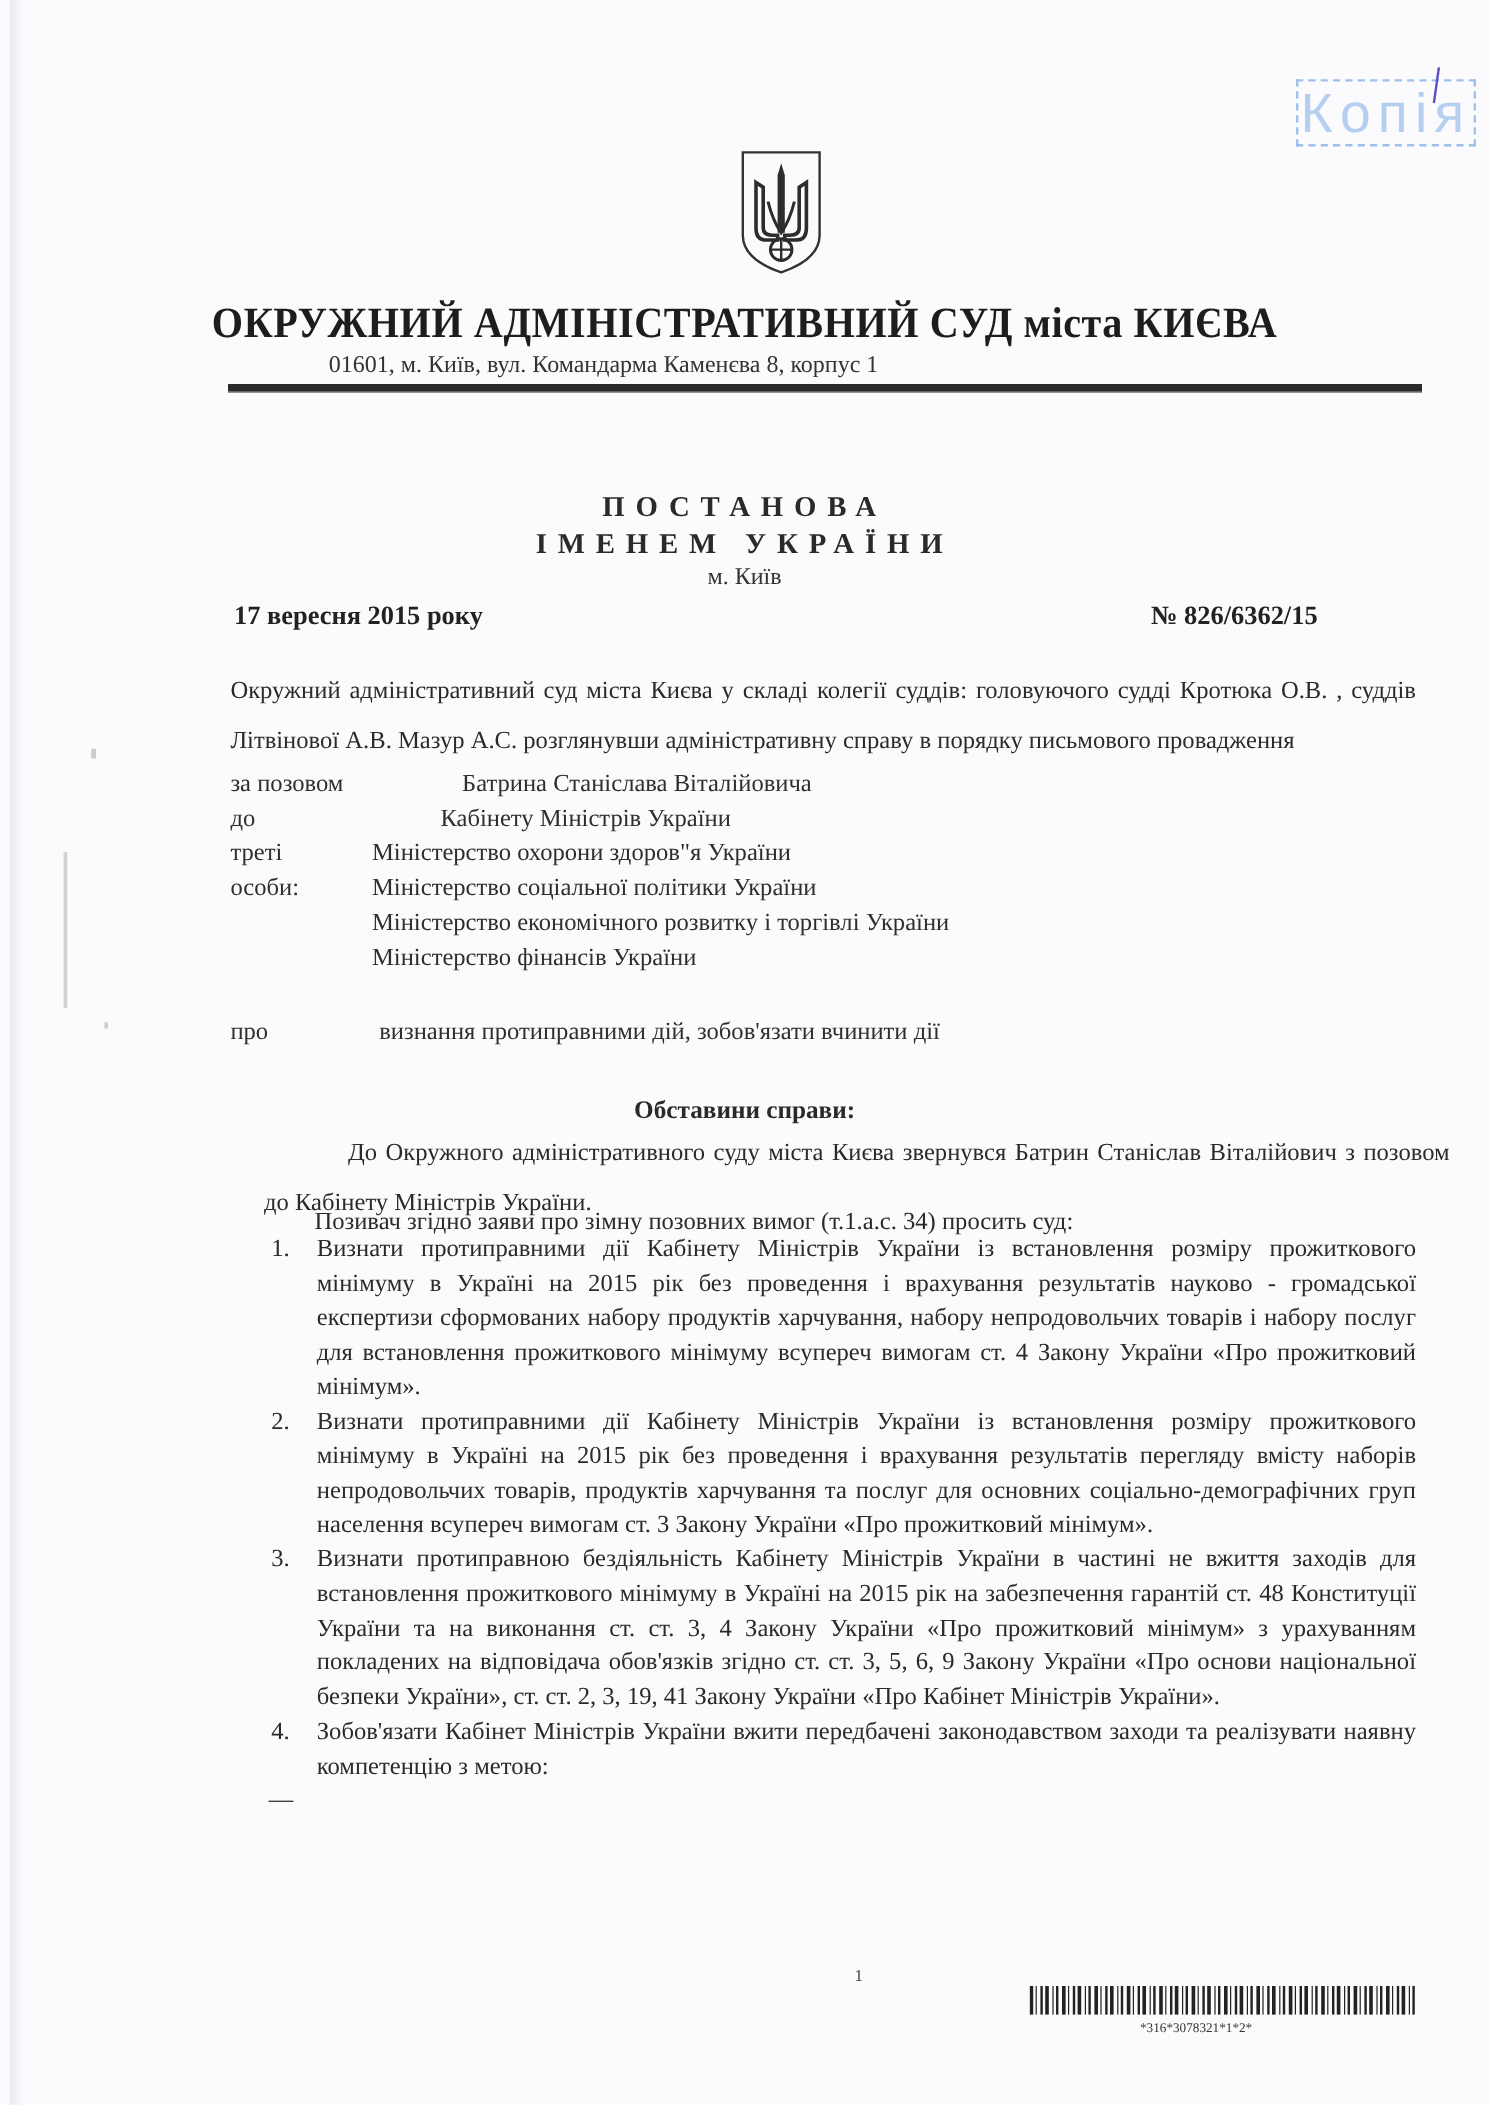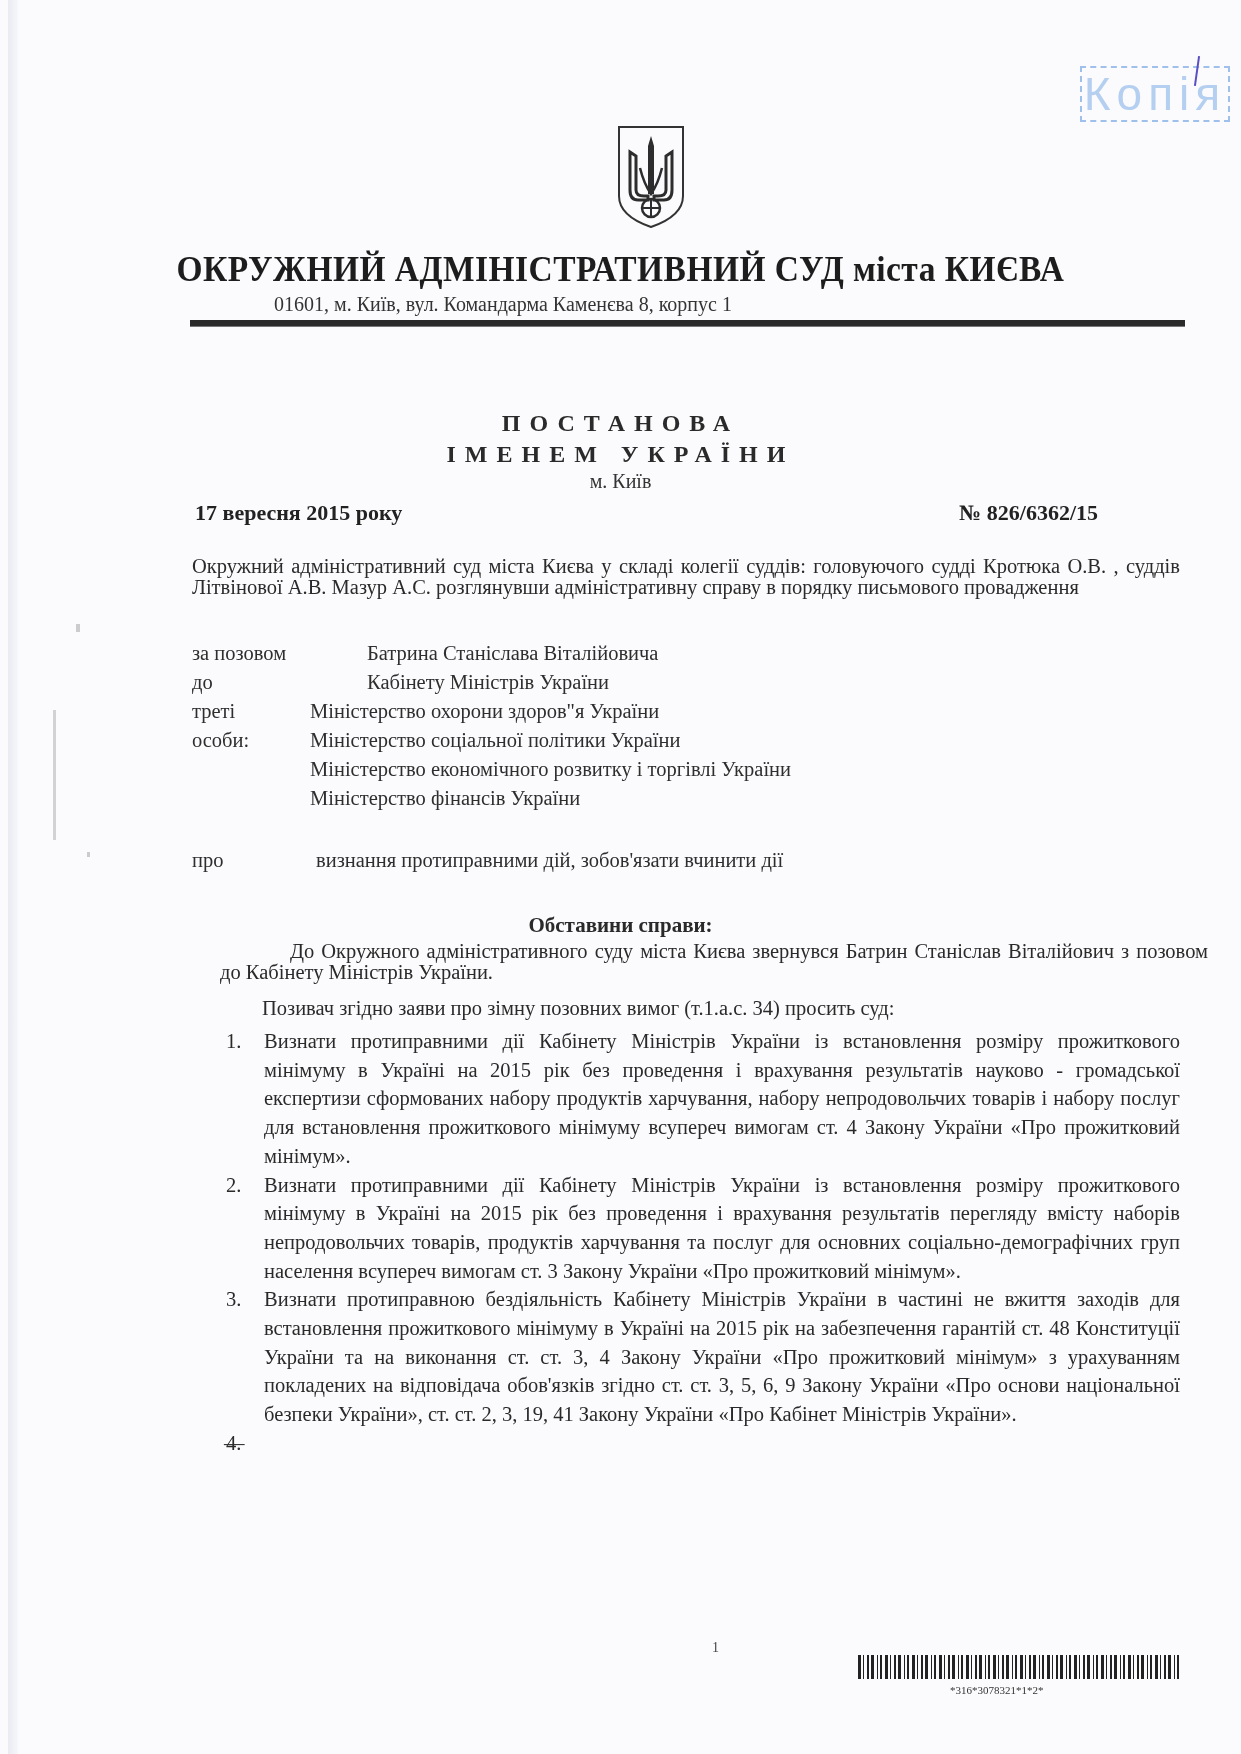--- a/index.html
+++ b/index.html
@@ -47,21 +47,21 @@
     position: absolute; left: 0; width: 1241px; top: 470px; text-align: center;
     font-size: 20px; color: #333;
   }
   .doc-date {
     position: absolute; left: 195px; top: 500px; font-size: 22px; font-weight: bold; color: #222;
   }
   .doc-number {
     position: absolute; right: 143px; top: 500px; font-size: 22px; font-weight: bold; color: #222;
   }
   .body-text {
-    position: absolute; left: 192px; width: 988px; font-size: 20.5px; line-height: 21px; color: #2a2a2a;
+    position: absolute; left: 192px; width: 988px; font-size: 20.5px; line-height: 41px; color: #2a2a2a;
   }
   .justify { text-align: justify; text-align-last: left; }
   .intro { top: 556px; }
   .party-row { position: absolute; font-size: 20.5px; color: #2e2e2e; }
   .party-label { position: absolute; left: 192px; text-align: center; }
   .party-value { position: absolute; white-space: nowrap; }
   .section-title {
     position: absolute; left: 0; width: 1241px; top: 913px; text-align: center;
     font-size: 21px; font-weight: bold; color: #2a2a2a;
   }
@@ -115,21 +115,21 @@
 <div class="doc-type">ПОСТАНОВА</div>
 <div class="doc-subtitle">ІМЕНЕМ УКРАЇНИ</div>
 <div class="doc-city">м. Київ</div>
 <div class="doc-date">17 вересня 2015 року</div>
 <div class="doc-number">№ 826/6362/15</div>
 
 <div class="body-text justify intro">Окружний адміністративний суд міста Києва у складі колегії суддів: головуючого судді Кротюка О.В. , суддів  Літвінової А.В.  Мазур А.С.  розглянувши адміністративну справу в порядку письмового провадження</div>
 
 <div class="party-row" style="top:642px;left:0;width:1241px;">
   <span class="party-label">за позовом</span>
-  <span class="party-value" style="left:367px;">Батрина Станіслава Віталійовича</span>
+  <span class="party-value" style="left:385px;">Батрина Станіслава Віталійовича</span>
 </div>
 <div class="party-row" style="top:671px;left:0;width:1241px;">
   <span class="party-label">до</span>
   <span class="party-value" style="left:367px;">Кабінету Міністрів України</span>
 </div>
 <div class="party-row" style="top:700px;left:0;width:1241px;">
   <span class="party-label">треті</span>
   <span class="party-value" style="left:310px;">Міністерство охорони здоров"я України</span>
 </div>
 <div class="party-row" style="top:729px;left:0;width:1241px;">
@@ -159,20 +159,21 @@
   <div class="claim">
     <span class="claim-num">2.</span>
     <span>Визнати протиправними дії Кабінету Міністрів України із встановлення розміру прожиткового мінімуму в Україні на 2015 рік без проведення і врахування результатів перегляду вмісту наборів непродовольчих товарів, продуктів харчування та послуг для основних соціально-демографічних груп населення всупереч вимогам ст. 3 Закону України «Про прожитковий мінімум».</span>
   </div>
   <div class="claim">
     <span class="claim-num">3.</span>
     <span>Визнати протиправною бездіяльність Кабінету Міністрів України в частині не вжиття заходів для встановлення прожиткового мінімуму в Україні на 2015 рік на забезпечення гарантій ст. 48 Конституції України та на виконання ст. ст. 3, 4 Закону України «Про прожитковий мінімум» з урахуванням покладених на відповідача обов'язків згідно ст. ст. 3, 5, 6, 9 Закону України «Про основи національної безпеки України», ст. ст. 2, 3, 19, 41 Закону України «Про Кабінет Міністрів України».</span>
   </div>
   <div class="claim">
     <span class="claim-num">4.</span>
+    <span>Зобов'язати Кабінет Міністрів України вжити передбачені законодавством заходи та реалізувати наявну компетенцію з метою:</span>
   </div>
   <div class="claim">
     <span class="claim-dash">—</span>
   </div>
 </div>
 
 <div class="page-number">1</div>
 <svg class="barcode" id="barcode">
     <rect x="0" y="0" width="3" height="24" fill="#222"></rect>
     <rect x="5" y="0" width="1" height="24" fill="#222"></rect>

